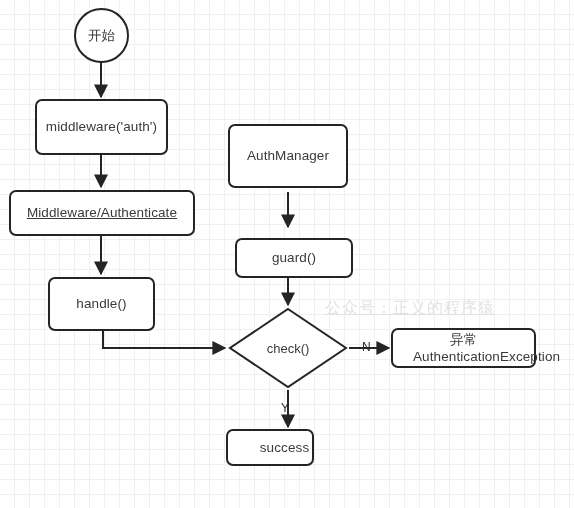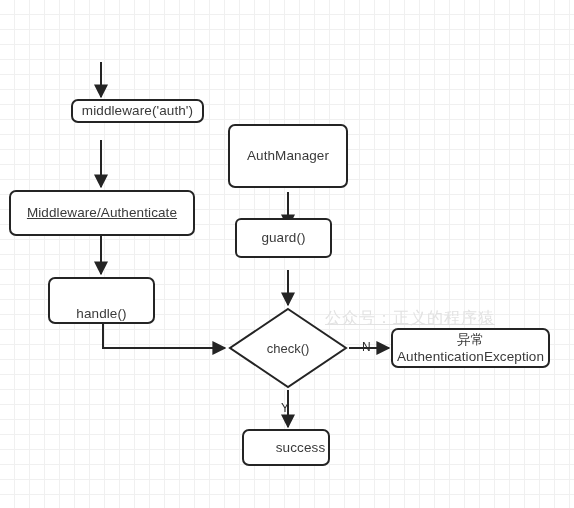--- a/index.html
+++ b/index.html
@@ -32,21 +32,21 @@
     justify-content: center;
     text-align: center;
     color: #3a3a3a;
     font-size: 13.5px;
     line-height: 1.28;
     letter-spacing: .1px;
   }
   .node.rounded { border-radius: 7px; }
   .node.circle { border-radius: 50%; }
   .node .label { display: block; width: 100%; padding: 0 5px; }
-  .node .label .l2 { display: block; }
+  .node .label .l2 { display: block; margin-left: 20px; }
 
   .edge-layer {
     position: absolute;
     left: 0; top: 0;
     width: 574px;
     height: 508px;
     pointer-events: none;
   }
   .edge-label {
     position: absolute;
@@ -62,21 +62,21 @@
     white-space: nowrap;
     letter-spacing: 1px;
     font-family: "DejaVu Sans", sans-serif;
   }
 </style>
 </head>
 <body>
 
 <div id="canvas">
 
-  <div class="watermark" style="left:325px; top:308px;text-decoration:underline;">公众号：正义的程序猿</div>
+  <div class="watermark" style="left:325px; top:298px;text-decoration:underline;">公众号：正义的程序猿</div>
 
   <svg class="edge-layer" viewBox="0 0 574 508" width="574" height="508">
     <defs>
       <marker id="arrow" viewBox="0 0 10 10" refX="9" refY="5" markerWidth="7" markerHeight="7" orient="auto-start-reverse">
         <path d="M 0 0 L 10 5 L 0 10 z" fill="#242424"></path>
       </marker>
     </defs>
 
     <path d="M 101 62 L 101 97" stroke="#242424" stroke-width="2" fill="none" marker-end="url(#arrow)"></path>
 
@@ -88,58 +88,61 @@
 
     <path d="M 288 192 L 288 227" stroke="#242424" stroke-width="2" fill="none" marker-end="url(#arrow)"></path>
 
     <path d="M 288 270 L 288 305" stroke="#242424" stroke-width="2" fill="none" marker-end="url(#arrow)"></path>
 
     <path d="M 349 348 L 389 348" stroke="#242424" stroke-width="2" fill="none" marker-end="url(#arrow)"></path>
 
     <path d="M 288 390 L 288 427" stroke="#242424" stroke-width="2" fill="none" marker-end="url(#arrow)"></path>
   </svg>
 
+  <div class="node circle" style="left:74px; top:8px; width:55px; height:55px;">
+    <span class="label">开始</span>
+  </div>
 
-  <div class="node rounded" style="left:35px; top:99px; width:133px; height:24px;margin-left:36px;">
+  <div class="node rounded" style="left:35px; top:99px; width:133px; height:56px;">
     <span class="label">middleware('auth')</span>
   </div>
 
   <div class="node rounded" style="left:9px; top:190px; width:186px; height:46px;text-decoration:underline;">
     <span class="label">Middleware/Authenticate</span>
   </div>
 
-  <div class="node rounded" style="left:48px; top:277px; width:107px; height:47px;align-items:flex-end;">
+  <div class="node rounded" style="left:48px; top:277px; width:107px; height:54px;">
     <span class="label">handle()</span>
   </div>
 
   <div class="node rounded" style="left:228px; top:124px; width:120px; height:64px;">
     <span class="label">AuthManager</span>
   </div>
 
-  <div class="node rounded" style="left:235px; top:218px; width:97px; height:40px;border-radius:6px;">
+  <div class="node rounded" style="left:235px; top:238px; width:118px; height:40px;">
     <span class="label">guard()</span>
   </div>
 
   <div style="position:absolute; left:228px; top:307px; width:120px; height:82px;">
     <svg width="120" height="82" viewBox="0 0 120 82" style="position:absolute; left:0; top:0;">
       <polygon points="60,2 118,41 60,80 2,41" fill="#ffffff" stroke="#242424" stroke-width="2"></polygon>
     </svg>
     <span style="position:absolute; left:0; top:0; width:120px; height:82px; display:flex;
                  align-items:center; justify-content:center; color:#3a3a3a; font-size:13px;
                  font-family:'Liberation Sans','DejaVu Sans',sans-serif;">check()</span>
   </div>
 
   <div class="edge-label" style="left:362px; top:341px;">N</div>
 
   <div class="edge-label" style="left:281px; top:402px;">Y</div>
 
-  <div class="node rounded" style="left:242px; top:429px; width:88px; height:37px;padding-left:29px;">
+  <div class="node rounded" style="left:226px; top:429px; width:88px; height:37px;padding-left:29px;">
     <span class="label">success</span>
   </div>
 
-  <div class="node rounded" style="left:391px; top:328px; width:159px; height:40px;">
+  <div class="node rounded" style="left:391px; top:328px; width:145px; height:40px;">
     <span class="label">
       <span>异常</span>
       <span class="l2">AuthenticationException</span>
     </span>
   </div>
 
 </div>
 
 </body></html>

